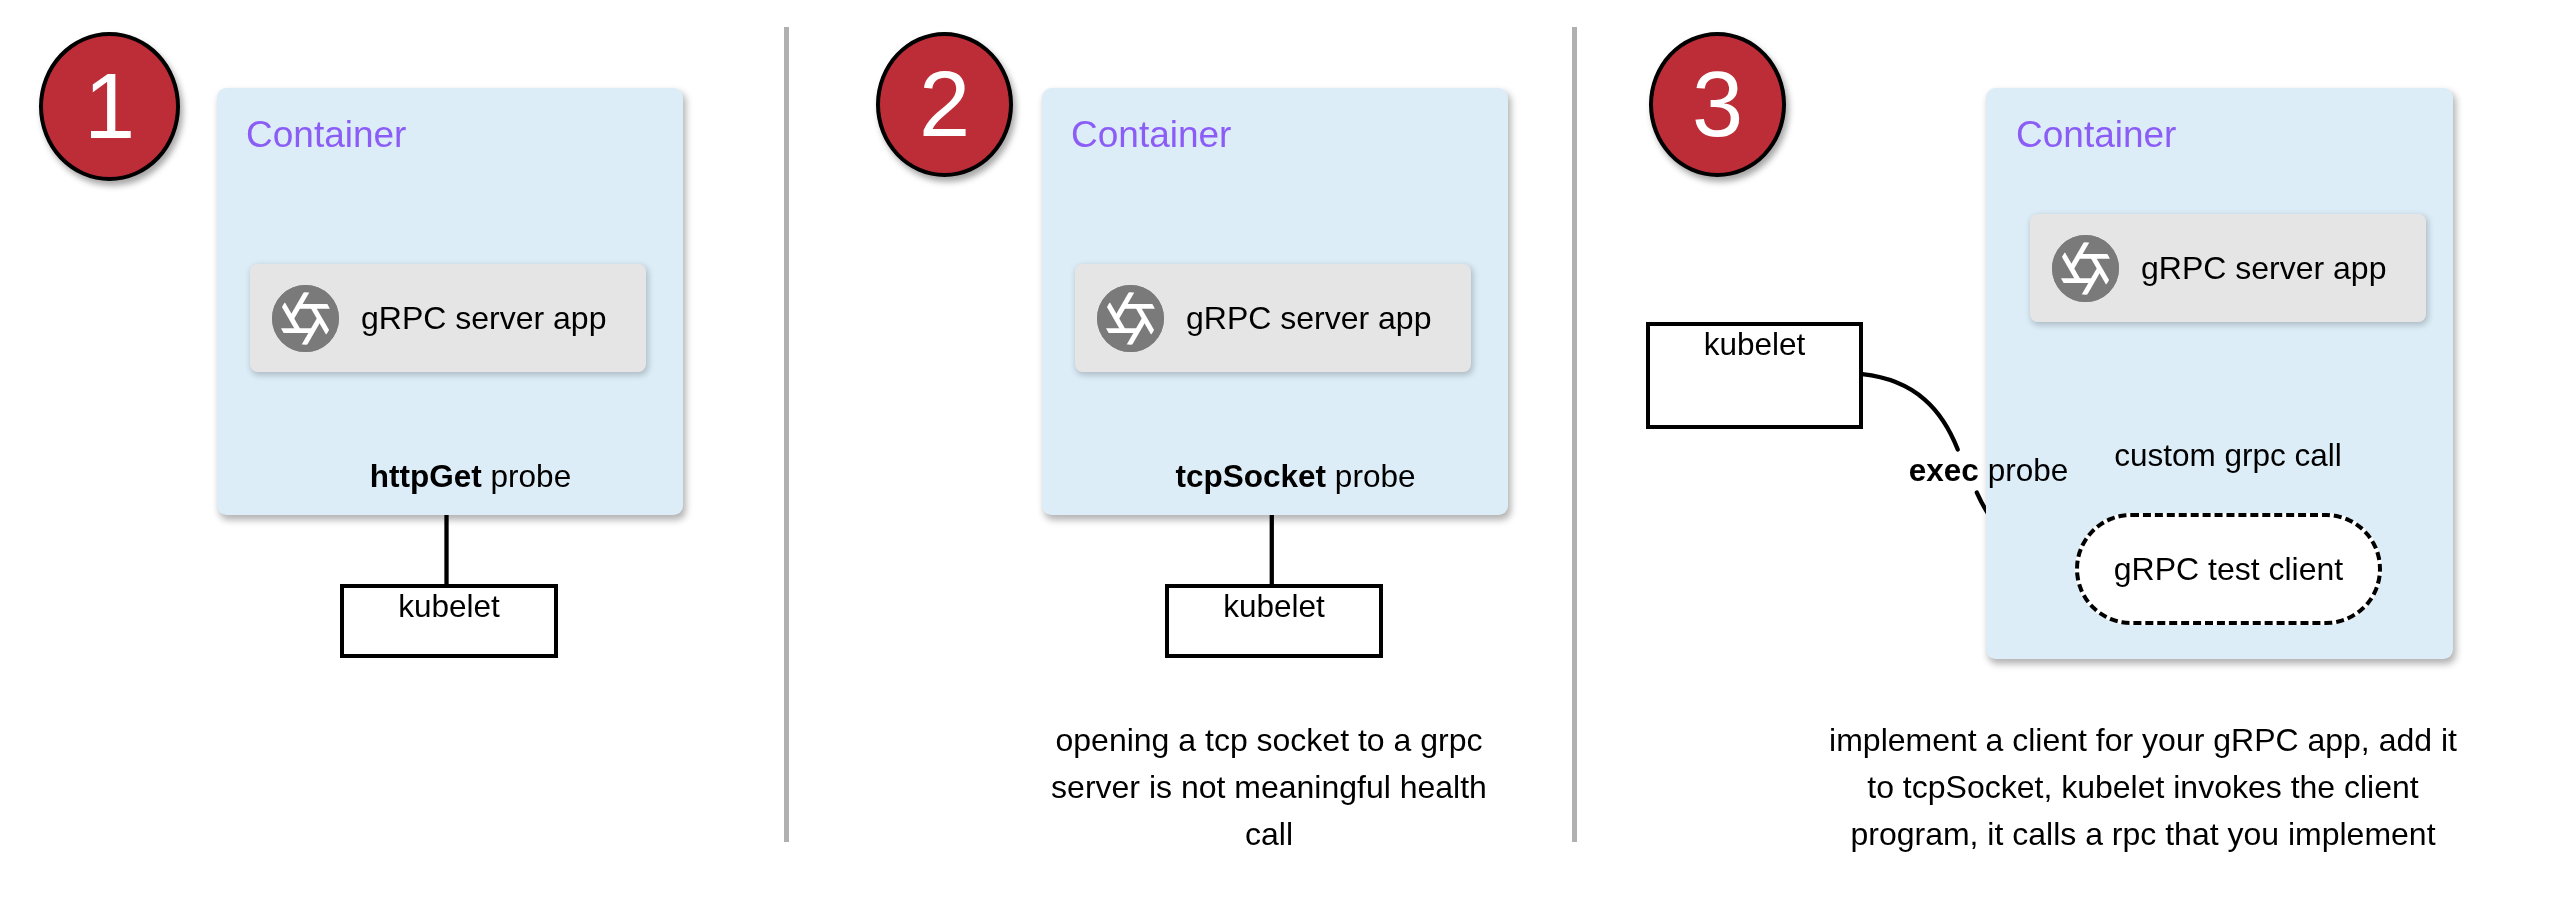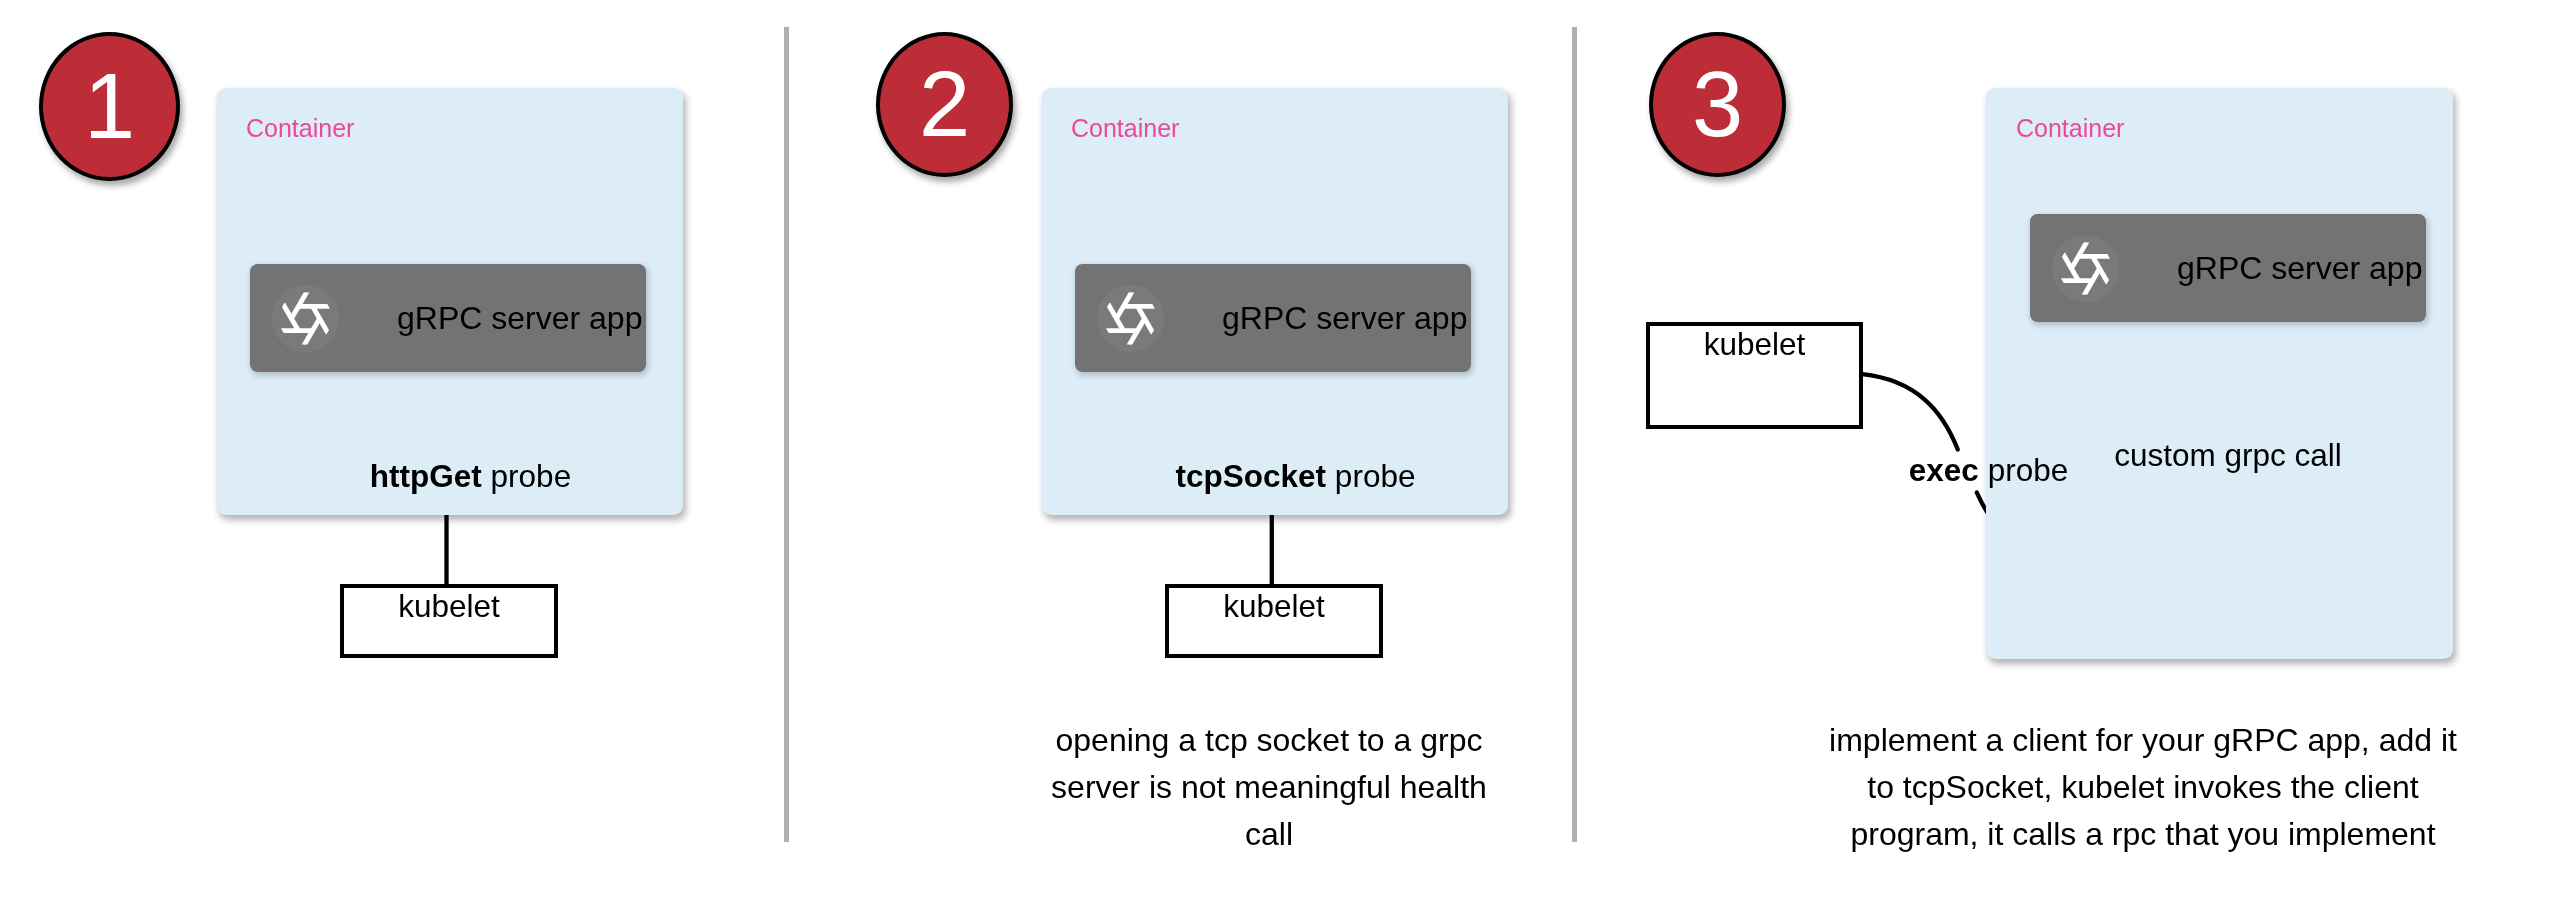--- a/index.html
+++ b/index.html
@@ -11,25 +11,25 @@
   .step-circle{
     position:absolute;border-radius:50%;
     border:4.8px solid #000;display:flex;align-items:center;justify-content:center;
     color:#fff;font-size:92px;box-shadow:2.9px 4.8px 6.7px rgba(0,0,0,0.35);
     box-sizing:border-box;
   }
   .container-box{
     position:absolute;border-radius:9.5px;
     box-shadow:2.9px 4.8px 7.6px rgba(0,0,0,0.30);box-sizing:border-box;
   }
-  .container-label{position:absolute;font-size:25px;color:#ec4899;white-space:nowrap;}
+  .container-label{position:absolute;font-size:37px;color:#8b5cf6;white-space:nowrap;}
   .white-node{
-    position:absolute;background:#737373;border-radius:7.6px;
+    position:absolute;background:#e5e5e5;border-radius:7.6px;
     box-shadow:1.9px 2.9px 6.7px rgba(0,0,0,0.22);
-    display:flex;align-items:center;box-sizing:border-box;gap:36px;
+    display:flex;align-items:center;box-sizing:border-box;
   }
   .white-node .node-icon{margin-left:19px;width:73px;height:73px;flex:0 0 auto;}
   .white-node .node-text{margin-left:19px;font-size:32px;white-space:nowrap;}
   .kubelet-box{
     position:absolute;background:#fff;border:4.8px solid #000;box-sizing:border-box;
     display:flex;align-items:flex-start;justify-content:center;font-size:31.5px;
   }
   .edge-label{
     position:absolute;transform:translate(-50%,-50%);
     font-size:31.5px;white-space:nowrap;text-align:center;
@@ -174,20 +174,23 @@
   </div>
 
   <div class="edge-label" style="left:1965px;top:470px;">
     <b>exec</b><span> probe</span>
   </div>
 
   <div class="edge-label" style="left:2228px;top:455px;">
     <span>custom grpc call</span>
   </div>
 
+  <div class="stadium" style="left:2075px;top:513px;width:307px;height:112px;">
+    <span>gRPC test client</span>
+  </div>
 
   <div class="caption" style="left:2143px;top:717px;">
     <span>implement a client for your gRPC app, add it</span>
     <span>to tcpSocket, kubelet invokes the client</span>
     <span>program, it calls a rpc that you implement</span>
   </div>
 
 </div>
 
 

